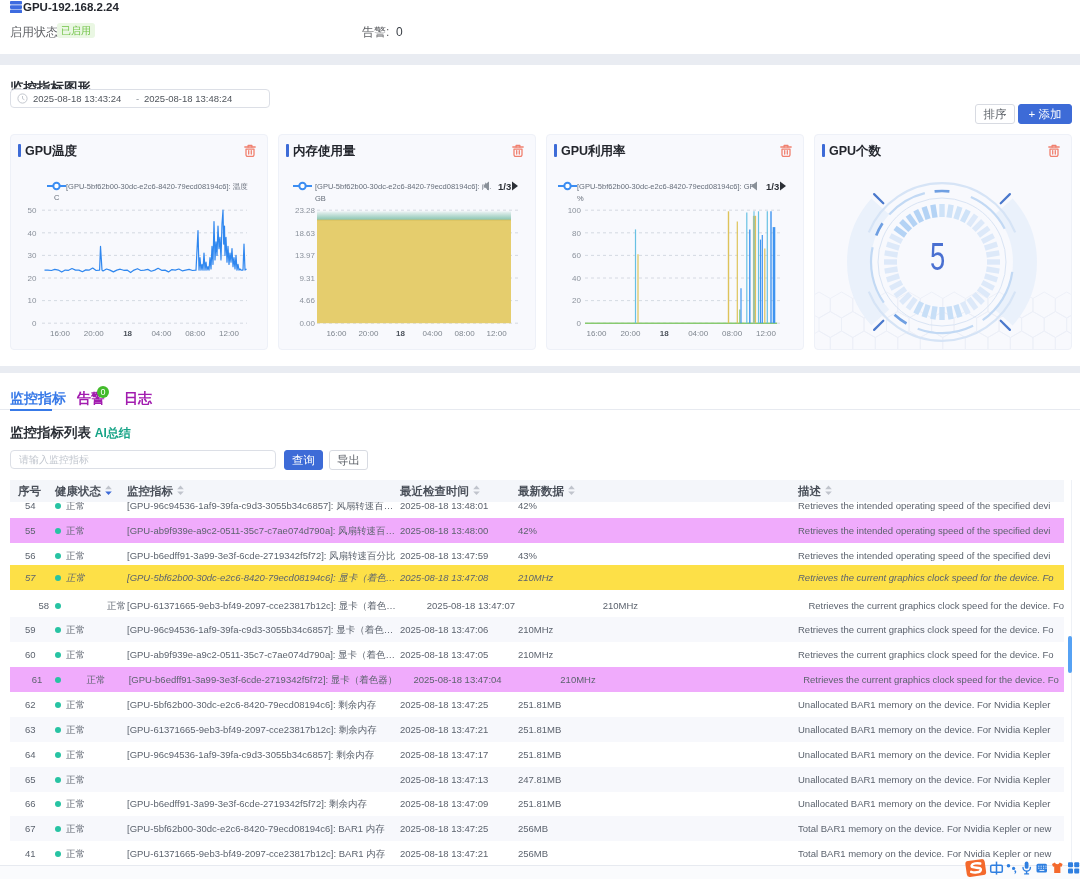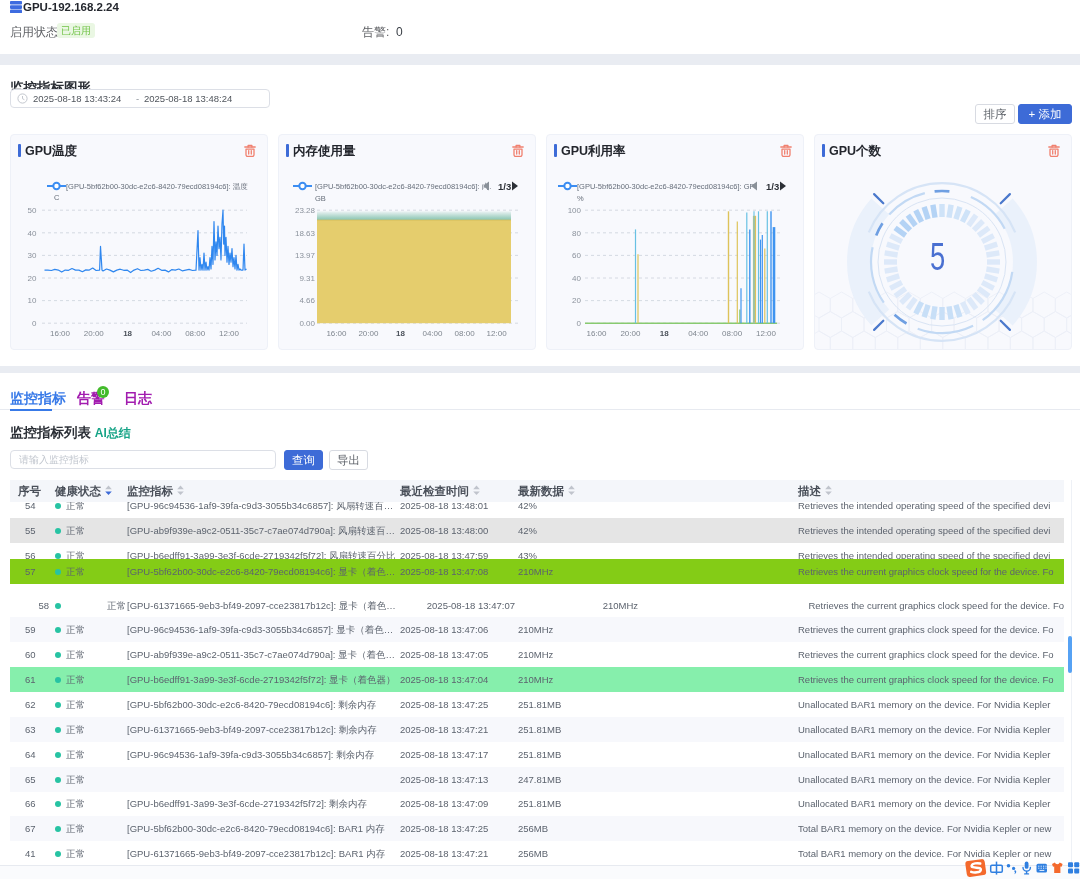--- a/index.html
+++ b/index.html
@@ -343,39 +343,39 @@
   <div id="tbody" style="position:absolute;left:0px;top:129px;width:1080px;height:363px;overflow:hidden">
       <div class="trow" style="top:-8.8px;">
 <span class="cell" style="left:15px;width:24px">54</span>
 <span class="dot"></span>
 <span class="cell" style="left:56px;width:60px">正常</span>
 <span class="cell" style="left:117px;width:272px">[GPU-96c94536-1af9-39fa-c9d3-3055b34c6857]: 风扇转速百分比</span>
 <span class="cell" style="left:390px;width:115px">2025-08-18 13:48:01</span>
 <span class="cell" style="left:508px;width:120px">42%</span>
 <span class="cell" style="left:788px;width:266px">Retrieves the intended operating speed of the specified devi</span>
 </div>
-      <div class="trow" style="top:16.1px;background:#e5e5e5;">
+      <div class="trow" style="top:16.1px;background:#f0abfc;">
 <span class="cell" style="left:15px;width:24px">55</span>
 <span class="dot"></span>
 <span class="cell" style="left:56px;width:60px">正常</span>
 <span class="cell" style="left:117px;width:272px">[GPU-ab9f939e-a9c2-0511-35c7-c7ae074d790a]: 风扇转速百分比</span>
 <span class="cell" style="left:390px;width:115px">2025-08-18 13:48:00</span>
 <span class="cell" style="left:508px;width:120px">42%</span>
 <span class="cell" style="left:788px;width:266px">Retrieves the intended operating speed of the specified devi</span>
 </div>
       <div class="trow" style="top:40.9px;">
 <span class="cell" style="left:15px;width:24px">56</span>
 <span class="dot"></span>
 <span class="cell" style="left:56px;width:60px">正常</span>
 <span class="cell" style="left:117px;width:272px">[GPU-b6edff91-3a99-3e3f-6cde-2719342f5f72]: 风扇转速百分比</span>
 <span class="cell" style="left:390px;width:115px">2025-08-18 13:47:59</span>
 <span class="cell" style="left:508px;width:120px">43%</span>
 <span class="cell" style="left:788px;width:266px">Retrieves the intended operating speed of the specified devi</span>
 </div>
-      <div class="trow" style="top:57px;background:#84cc16;">
+      <div class="trow" style="top:63px;background:#fde047;font-style:italic;">
 <span class="cell" style="left:15px;width:24px">57</span>
 <span class="dot"></span>
 <span class="cell" style="left:56px;width:60px">正常</span>
 <span class="cell" style="left:117px;width:272px">[GPU-5bf62b00-30dc-e2c6-8420-79ecd08194c6]: 显卡（着色器）</span>
 <span class="cell" style="left:390px;width:115px">2025-08-18 13:47:08</span>
 <span class="cell" style="left:508px;width:120px">210MHz</span>
 <span class="cell" style="left:788px;width:266px">Retrieves the current graphics clock speed for the device. Fo</span>
 </div>
       <div class="trow" style="top:90.6px;text-align:right;">
 <span class="cell" style="left:15px;width:24px">58</span>
@@ -397,21 +397,21 @@
 </div>
       <div class="trow" style="top:140.3px;">
 <span class="cell" style="left:15px;width:24px">60</span>
 <span class="dot"></span>
 <span class="cell" style="left:56px;width:60px">正常</span>
 <span class="cell" style="left:117px;width:272px">[GPU-ab9f939e-a9c2-0511-35c7-c7ae074d790a]: 显卡（着色器）</span>
 <span class="cell" style="left:390px;width:115px">2025-08-18 13:47:05</span>
 <span class="cell" style="left:508px;width:120px">210MHz</span>
 <span class="cell" style="left:788px;width:266px">Retrieves the current graphics clock speed for the device. Fo</span>
 </div>
-      <div class="trow" style="top:165.1px;background:#86efac;">
+      <div class="trow" style="top:165.1px;background:#f0abfc;text-align:center;">
 <span class="cell" style="left:15px;width:24px">61</span>
 <span class="dot"></span>
 <span class="cell" style="left:56px;width:60px">正常</span>
 <span class="cell" style="left:117px;width:272px">[GPU-b6edff91-3a99-3e3f-6cde-2719342f5f72]: 显卡（着色器）</span>
 <span class="cell" style="left:390px;width:115px">2025-08-18 13:47:04</span>
 <span class="cell" style="left:508px;width:120px">210MHz</span>
 <span class="cell" style="left:788px;width:266px">Retrieves the current graphics clock speed for the device. Fo</span>
 </div>
       <div class="trow" style="top:190.0px;">
 <span class="cell" style="left:15px;width:24px">62</span>

